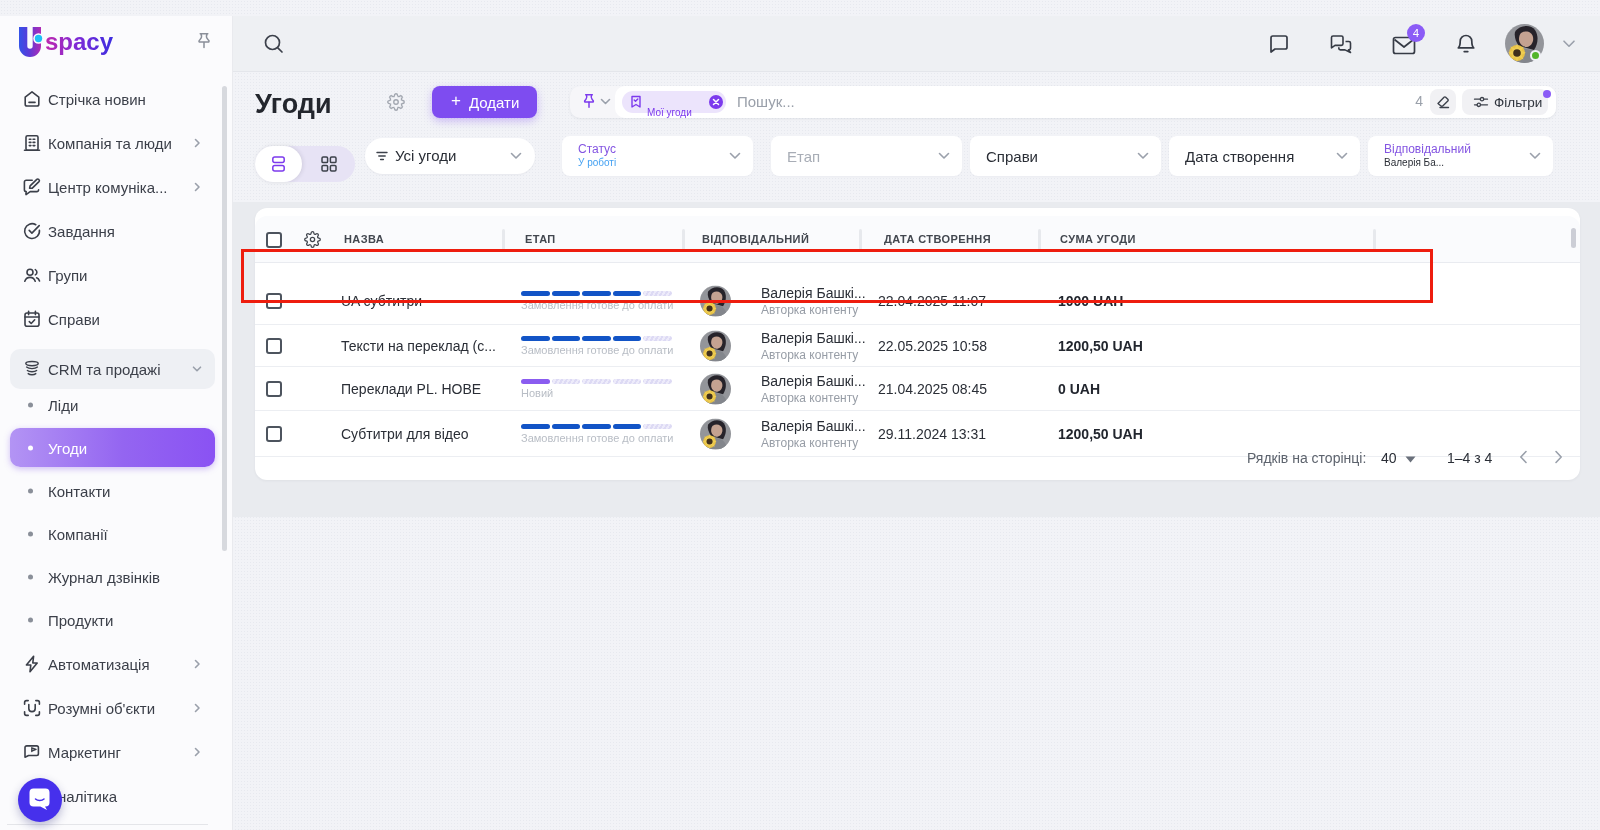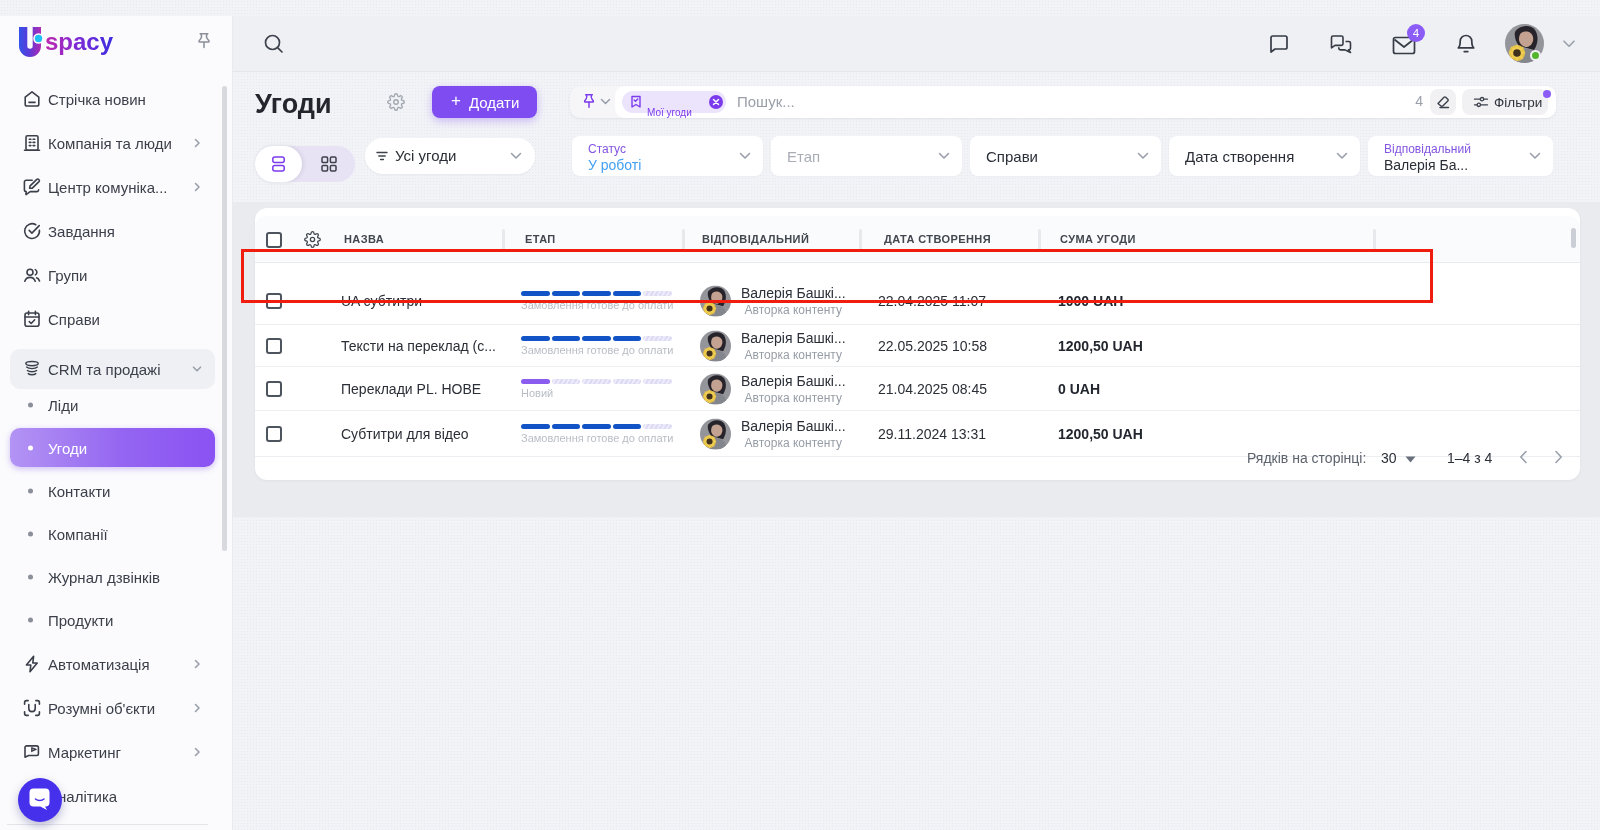--- a/index.html
+++ b/index.html
@@ -24,42 +24,42 @@
 .sub-dot { position:absolute; left:18px; top:50%; transform:translateY(-50%); width:5px; height:5px; border-radius:50%; background:#8a8f99; }
 .sub-txt { position:absolute; left:38px; top:50%; transform:translateY(-50%); font-size:15px; color:#3b3f49; white-space:nowrap; }
 
 
 #content { position:absolute; left:233px; top:56px; width:1367px; height:774px; }
 .chev { stroke:#9aa0ab; stroke-width:1.6; fill:none; stroke-linecap:round; stroke-linejoin:round; }
 
 
 .fbox { position:absolute; top:72px; height:40px; background:#fff; border-radius:8px; box-shadow:0 1px 2px rgba(40,45,60,0.03); }
 .fbox .lab { position:absolute; left:16px; top:6px; font-size:12px; color:#8455e2; }
-.fbox .val { position:absolute; left:16px; top:21px; font-size:14px; color:#2a2e36; }
+.fbox .val { position:absolute; left:16px; top:21px; font-size:10px; color:#2a2e36; }
 .fbox .one { position:absolute; left:16px; top:50%; transform:translateY(-50%); font-size:15px; color:#2a2e36; }
 .fbox .ph  { color:#a8adb6; }
 .fbox svg.cv { position:absolute; right:12px; top:50%; transform:translateY(-50%); }
 
 
 #card { position:absolute; left:22px; top:144px; width:1325px; height:272px; background:#fff; border-radius:12px; box-shadow:0 1px 3px rgba(40,45,60,0.05); }
 #thead { position:absolute; left:0; top:0; width:100%; height:47px; background:#fafbfd; border-bottom:1px solid #e9ebf0; border-radius:12px 12px 0 0; }
 .hlab { position:absolute; top:50%; transform:translateY(-50%); font-size:11px; font-weight:bold; color:#42474f; letter-spacing:0.4px; white-space:nowrap; }
 .vsep { position:absolute; top:13px; width:3px; height:21px; background:#e7e9ed; border-radius:2px; }
 .trow { position:absolute; left:0; width:100%; border-bottom:1px solid #eceef2;margin-top:22px; }
 .cbox { position:absolute; width:16px; height:16px; border:2px solid #4d545e; border-radius:3px; background:#fff; }
 .rname { position:absolute; left:86px; top:50%; transform:translateY(-50%); font-size:14px; color:#2a2e36; white-space:nowrap; }
 .stage { position:absolute; left:266px; top:50%; transform:translateY(-50%); width:160px; }
 .segrow { display:flex; gap:2px; }
 .seg { width:28.5px; height:5px; border-radius:3px; }
 .seg.b { background:#1254c6; }
 .seg.l { background:repeating-linear-gradient(120deg,#dddaf4 0 2px,#edebfa 2px 4px); }
 .seg.p { background:#8a5cf0; }
 .stlab { font-size:11px; color:#b8bdc5; margin-top:3px; white-space:nowrap; }
 .avat { position:absolute; left:445px; top:50%; transform:translateY(-50%); width:31px; height:31px; border-radius:50%; overflow:hidden; }
-.pname { position:absolute; left:486px; top:50%; transform:translateY(-50%);text-align:center; }
+.pname { position:absolute; left:506px; top:50%; transform:translateY(-50%); }
 .pname .n1 { font-size:14px; color:#2a2e36; white-space:nowrap; }
 .pname .n2 { font-size:12px; color:#979da6; margin-top:2px; white-space:nowrap; }
 .rdate { position:absolute; left:623px; top:50%; transform:translateY(-50%); font-size:14px; color:#2a2e36; white-space:nowrap; }
 .rsum  { position:absolute; left:803px; top:50%; transform:translateY(-50%); font-size:14px; font-weight:bold; color:#22262e; white-space:nowrap; }
 
 #redrect { position:absolute; left:8px; top:185px; width:1192px; height:54px; border:3px solid #ee1d0e; z-index:50; }
 
 
 #tfoot { position:absolute; left:0; bottom:0; width:100%; height:45px; }
 </style>
@@ -362,21 +362,21 @@
   <div class="abs" style="left:132px; top:74px; width:170px; height:36px; background:#fff; border-radius:18px; box-shadow:0 1px 2px rgba(40,45,60,0.05);">
     <svg class="abs" style="left:11px; top:13px;" width="12" height="10" viewBox="0 0 12 10" stroke="#3d424b" stroke-width="1.4" stroke-linecap="round">
         <path d="M1 1.5h10M2.8 5h6.4M4.6 8.5h2.8"></path>
       </svg>
     <span class="abs" style="left:30px; top:9px; font-size:15px; color:#2a2e36;">Усі угоди</span>
     <svg class="cv abs" style="left:145px; top:14px;" width="12" height="8" viewBox="0 0 12 8">
         <path class="chev" d="M1.5 1.5 6 6l4.5-4.5"></path>
       </svg>
   </div>
 
-  <div class="fbox" style="left:339px; width:191px;">
+  <div class="fbox" style="left:329px; width:191px;">
     <span class="lab">Статус</span>
       <span class="val" style="color:#44a1f2;">У роботі</span>
     <svg class="cv" width="12" height="8" viewBox="0 0 12 8">
         <path class="chev" d="M1.5 1.5 6 6l4.5-4.5"></path>
       </svg>
   </div>
   <div class="fbox" style="left:538px; width:191px;">
     <span class="one ph">Етап</span>
     <svg class="cv" width="12" height="8" viewBox="0 0 12 8">
         <path class="chev" d="M1.5 1.5 6 6l4.5-4.5"></path>
@@ -538,21 +538,21 @@
       <div class="pname">
           <div class="n1">Валерія Башкі...</div>
           <div class="n2">Авторка контенту</div>
         </div>
       <span class="rdate">29.11.2024 13:31</span>
       <span class="rsum">1200,50 UAH</span>
     </div>
 
     <div id="tfoot">
       <span class="abs" style="left:992px; top:15px; font-size:14px; color:#5d636d;">Рядків на сторінці:</span>
-      <span class="abs" style="left:1126px; top:15px; font-size:14px; color:#2a2e36;">30</span>
+      <span class="abs" style="left:1126px; top:15px; font-size:14px; color:#2a2e36;">40</span>
       <svg class="abs" style="left:1150px; top:21px;" width="11" height="7" viewBox="0 0 11 7">
           <path d="M0.5 0.5h10L5.5 6.5z" fill="#6a707b"></path>
         </svg>
       <span class="abs" style="left:1192px; top:15px; font-size:14px; color:#2a2e36;">1–4 з 4</span>
       <svg class="abs" style="left:1264px; top:15px;" width="9" height="14" viewBox="0 0 9 14">
           <path class="chev" d="M7 1.5 1.8 7 7 12.5" stroke="#c2c6cd" stroke-width="1.8"></path>
         </svg>
       <svg class="abs" style="left:1299px; top:15px;" width="9" height="14" viewBox="0 0 9 14">
           <path class="chev" d="M2 1.5 7.2 7 2 12.5" stroke="#9aa0ab" stroke-width="1.8"></path>
         </svg>

